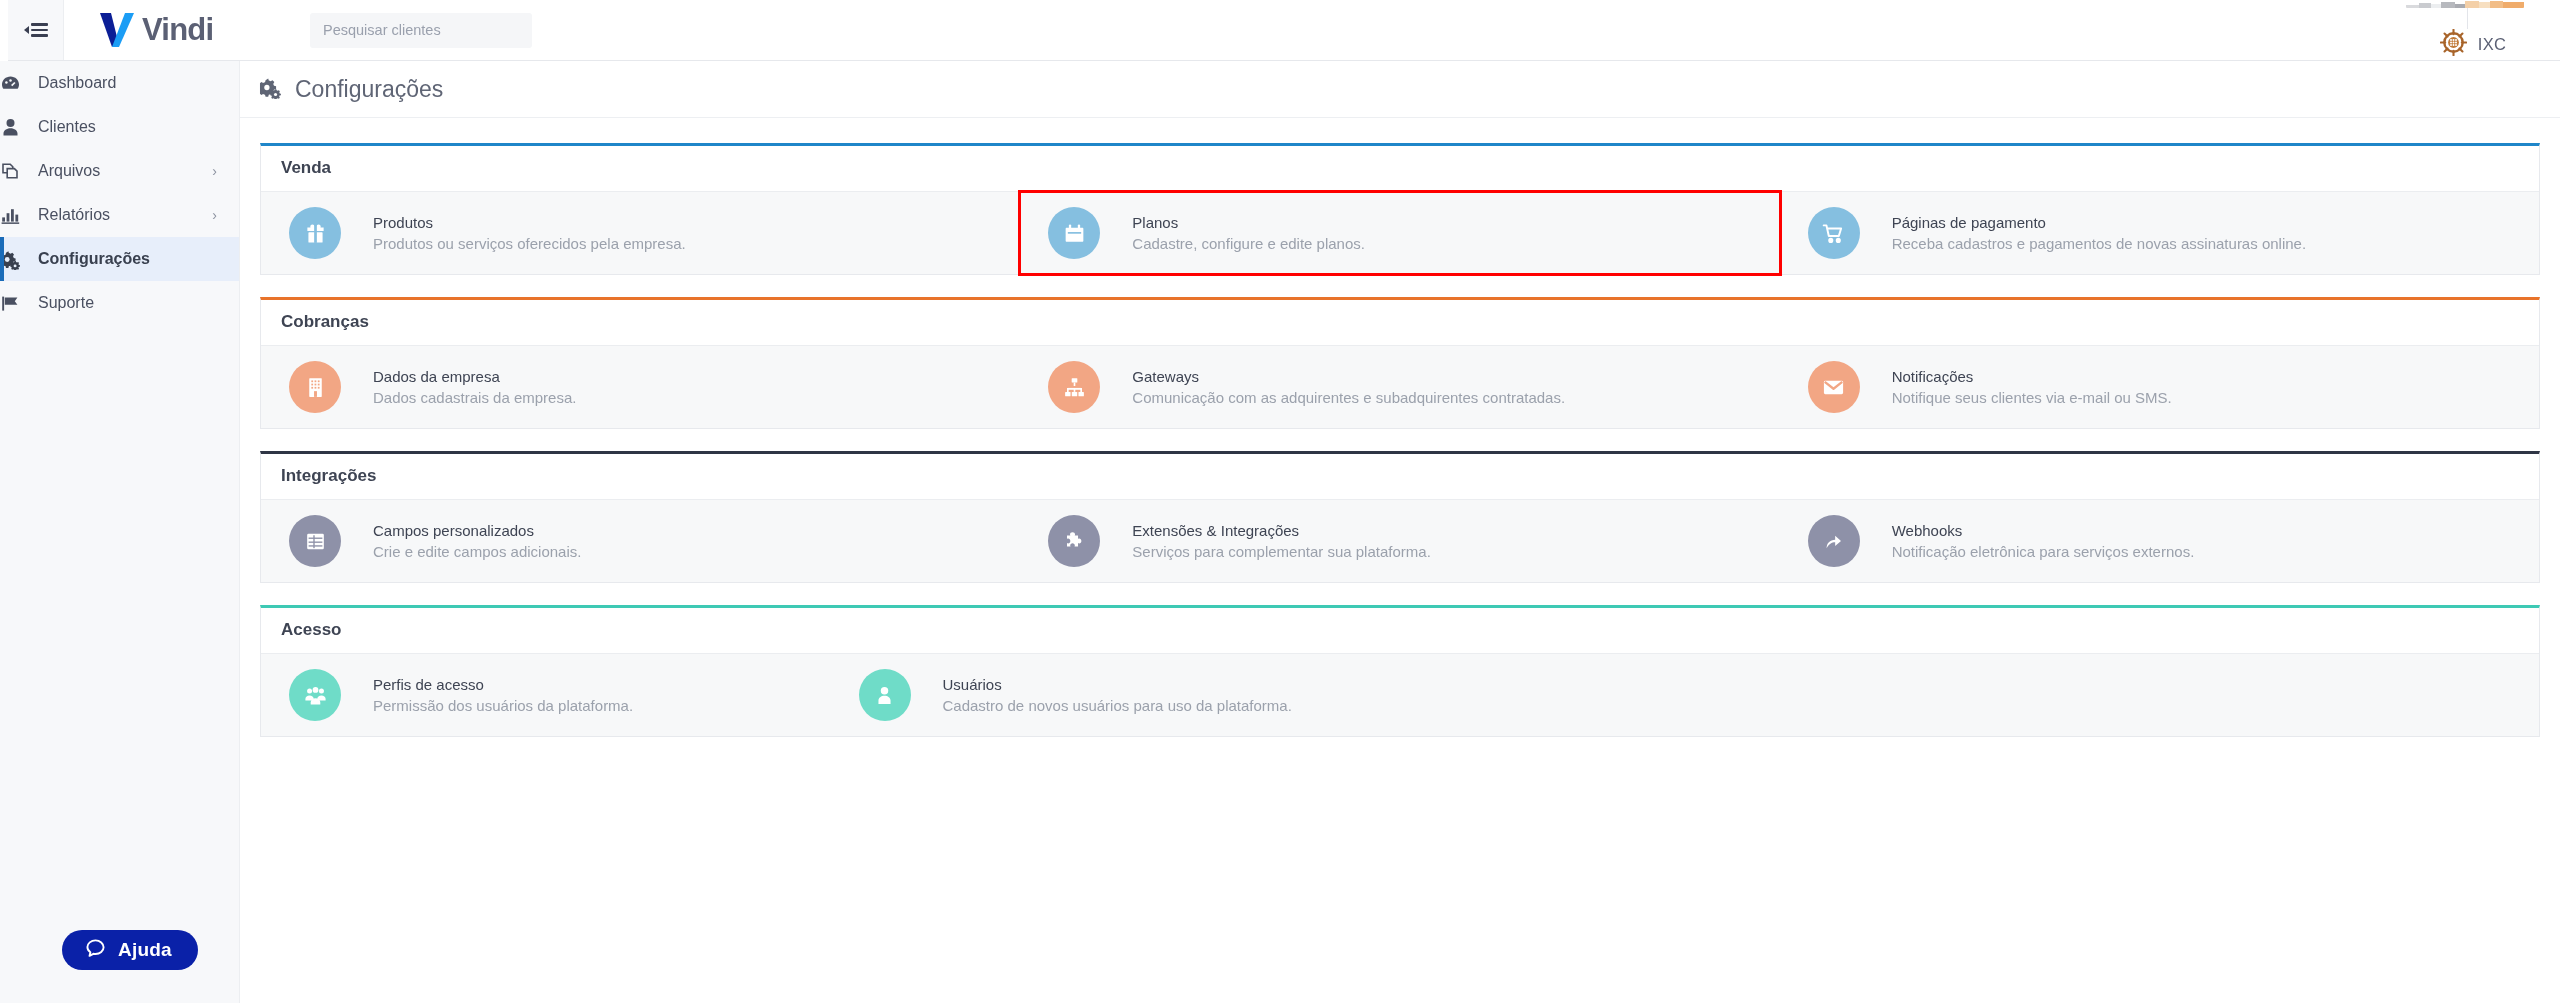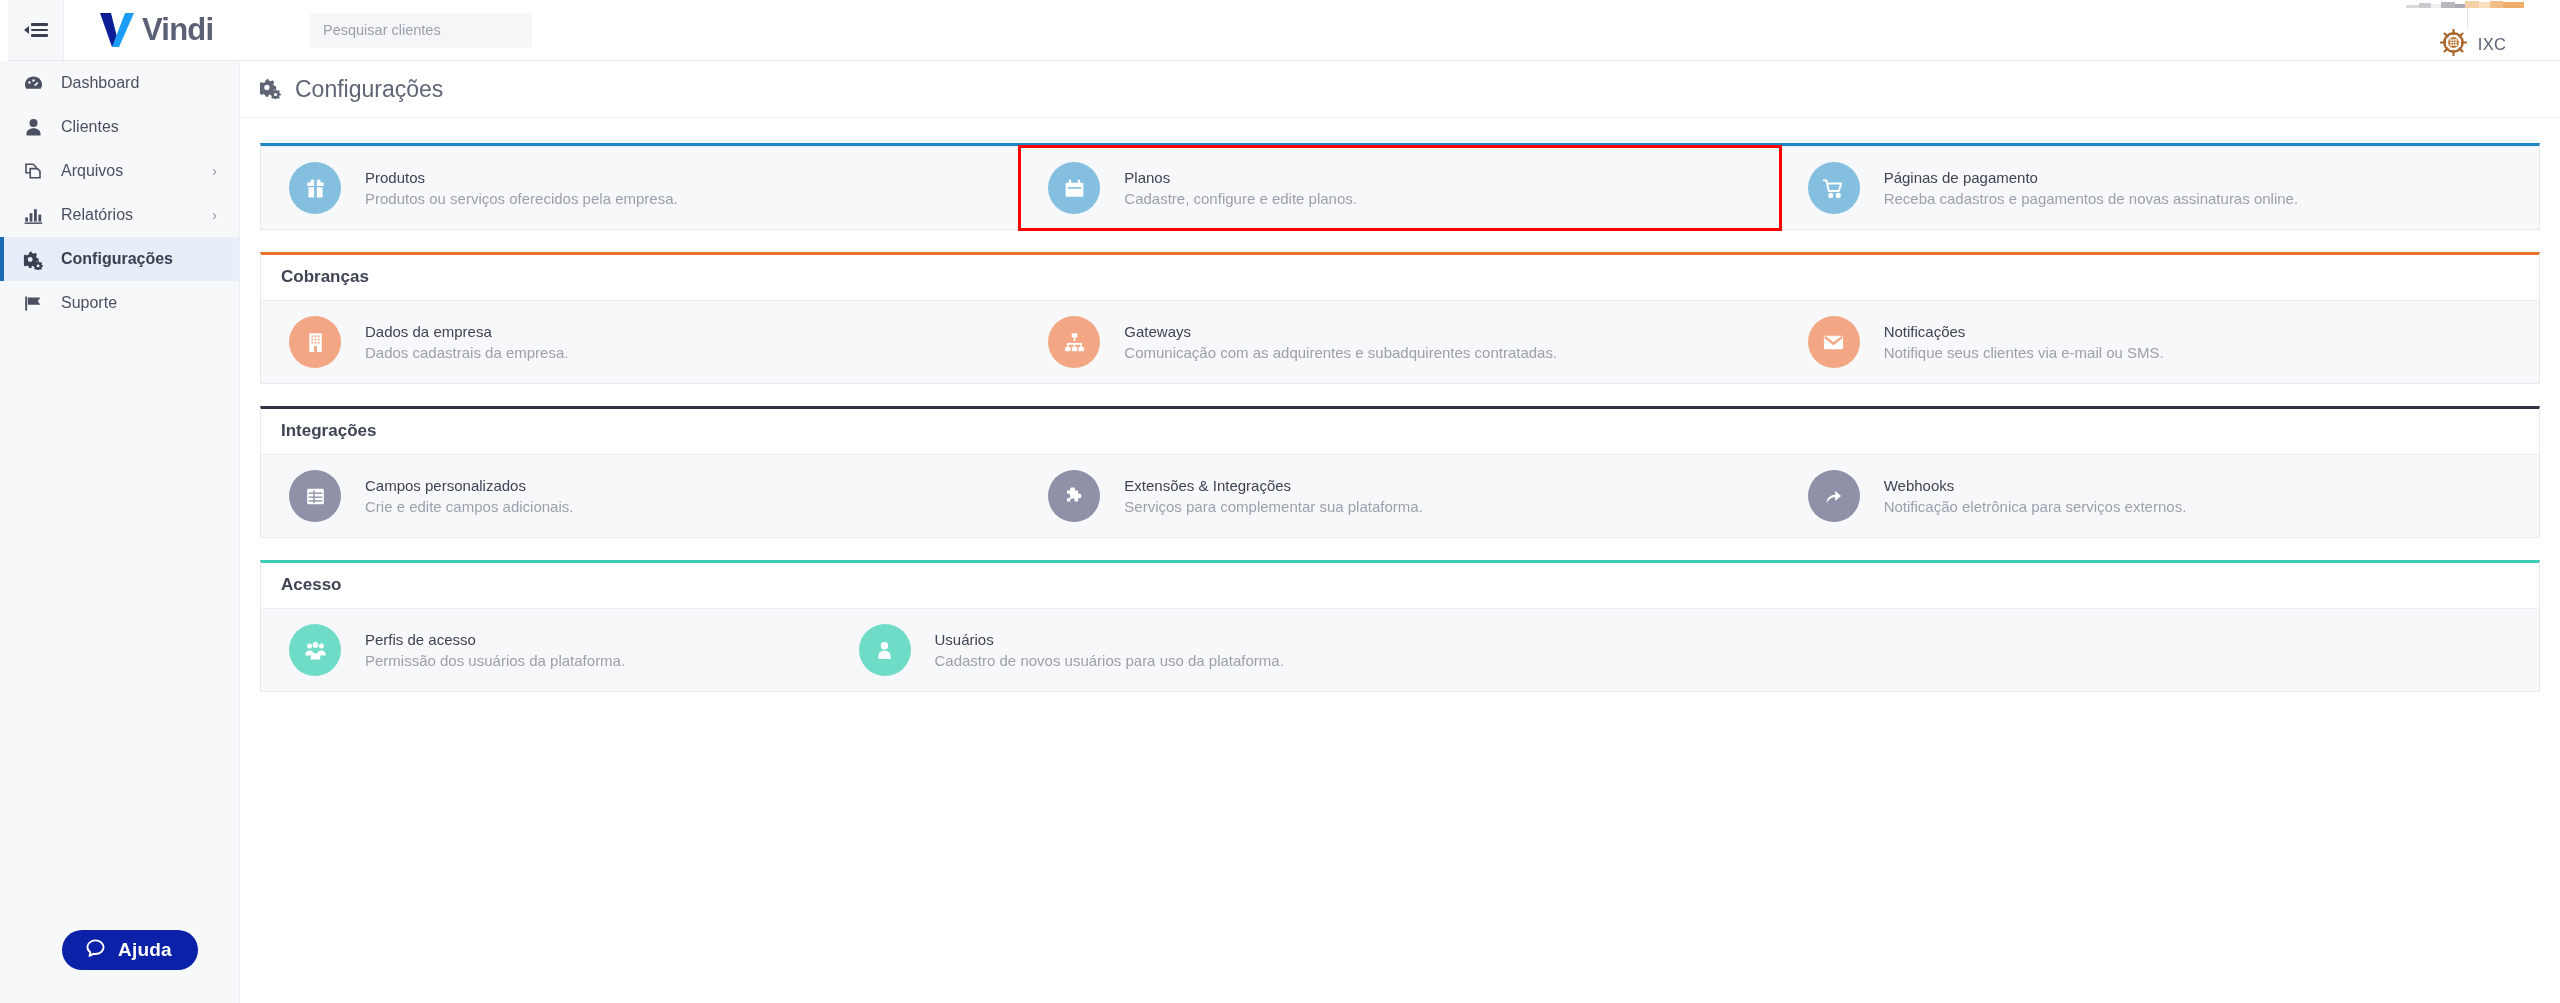--- a/index.html
+++ b/index.html
@@ -77,21 +77,21 @@
   .sidebar {
     position: absolute; top: 61px; left: 0;
     width: 240px; height: 942px;
     background: #f7f8fa;
     border-right: 1px solid #eceef1;
     z-index: 20;
   }
   .nav-item {
     height: 44px;
     display: flex; align-items: center;
-    padding-left: 23px; gap: 15px;
+    gap: 15px;
     cursor: pointer; position: relative;
     color: #4a5061;
   }
   .nav-item .nav-label { font-size: 16px; color: #4a5061; white-space: nowrap; }
   .nav-item.active { background: #e7eefa; }
   .nav-item.active::before {
     content: ""; position: absolute; left: 0; top: 0;
     width: 4px; height: 100%; background: #1a6bb8;
   }
   .nav-item.active .nav-label { font-weight: bold; color: #39404f; }
@@ -142,21 +142,21 @@
   }
   .panel-body {
     display: flex;
     background: #f7f8f9;
     border-top: 1px solid #ebedf0;
   }
   .tile {
     flex: 1 1 0;
     min-width: 0;
     display: flex; align-items: center;
-    gap: 24px;
+    gap: 32px;
     padding: 15px 18px 15px 28px;
     cursor: pointer;
     position: relative;
   }
   .tile.highlight {
     outline: 3px solid #ff0000;
     outline-offset: -1px;
     z-index: 5;
   }
   .tile-icon {
@@ -341,20 +341,21 @@
         <path d="M15.8 12.0l.3 1.1c.35.09.68.23.98.42l1-.58.98.98-.58 1c.19.3.33.63.42.98l1.1.3v1.38l-1.1.3c-.9.35-.23.68-.42.98l.58 1-.98.98-1-.58c-.3.19-.63.33-.98.42l-.3 1.1h-1.38l-.3-1.1a3.3 3.3 0 0 1-.98-.42l-1 .58-.98-.98.58-1a3.3 3.3 0 0 1-.42-.98l-1.1-.3v-1.38l1.1-.3c.09-.35.23-.68.42-.98l-.58-1 .98-.98 1 .58c.3-.19.63-.33.98-.42l.3-1.1z" fill="#5f6575"></path>
         <circle cx="15.1" cy="16.9" r="1.45" fill="#ffffff"></circle>
       </svg>
     </span>
     <span class="page-title">Configurações</span>
   </div>
 
   <div class="content">
 
     <div class="panel" style="border-top-color:#1f86c9">
+      <div class="panel-head">Venda</div>
       <div class="panel-body">
 
         <div class="tile">
           <span class="tile-icon" style="background:#85bfe0">
             <svg width="25" height="25" viewBox="0 0 24 24" fill="#ffffff">
               <path d="M12 6.1c-.6-1.6-1.7-2.8-3-2.8A2 2 0 0 0 7 5.3c0 .4.1.7.2.9H4.2v3.3h15.6V6.2h-3c.1-.2.2-.5.2-.9a2 2 0 0 0-2-2c-1.3 0-2.4 1.2-3 2.8z"></path>
               <rect x="5.2" y="10.8" width="13.6" height="9.9" rx="0.6"></rect>
               <rect x="10.7" y="3" width="2.6" height="18" fill="#85bfe0"></rect>
             </svg>
           </span>

